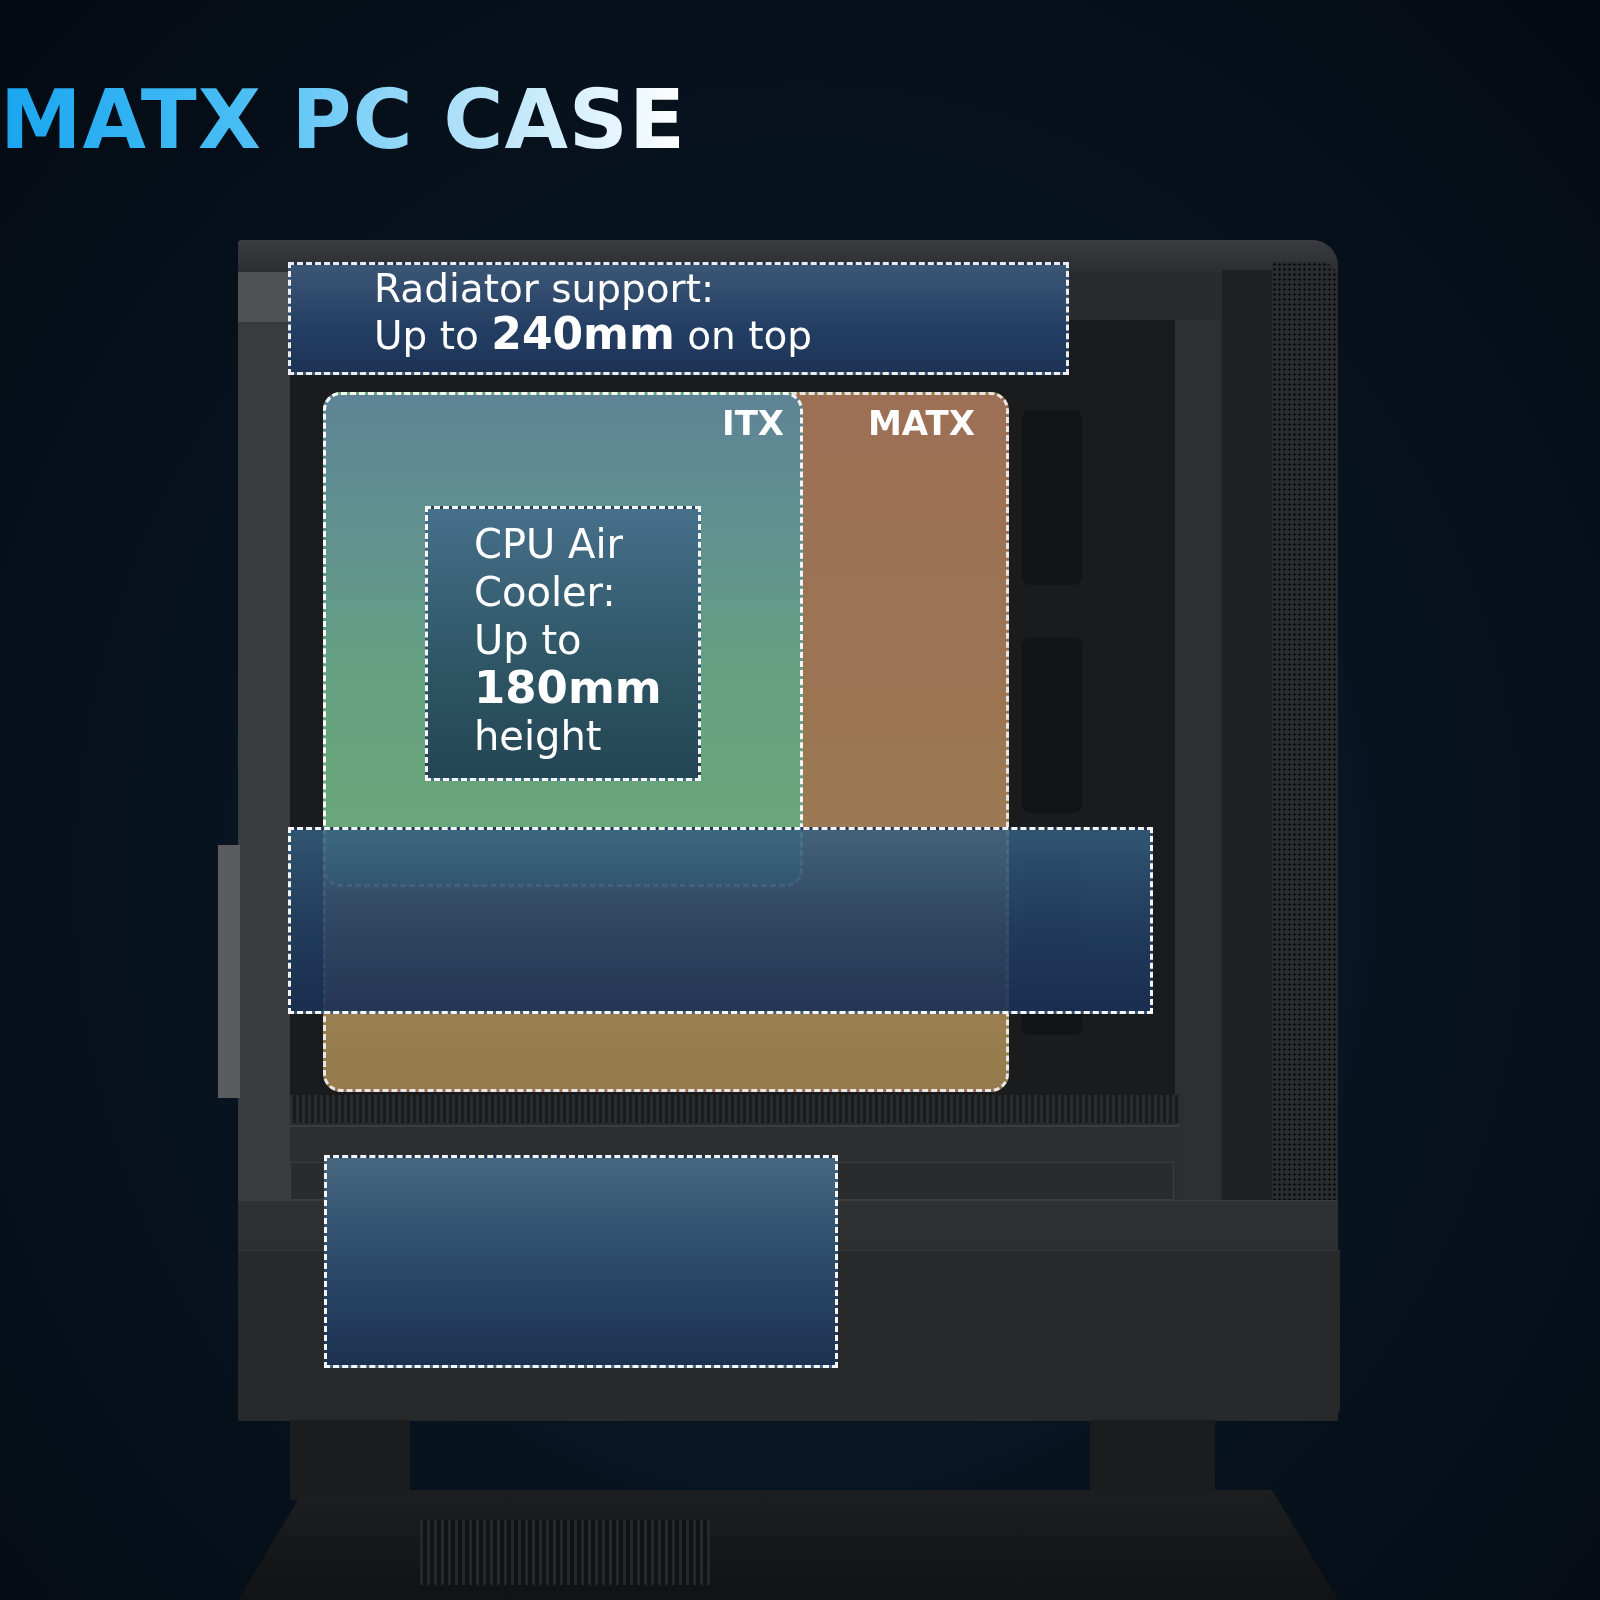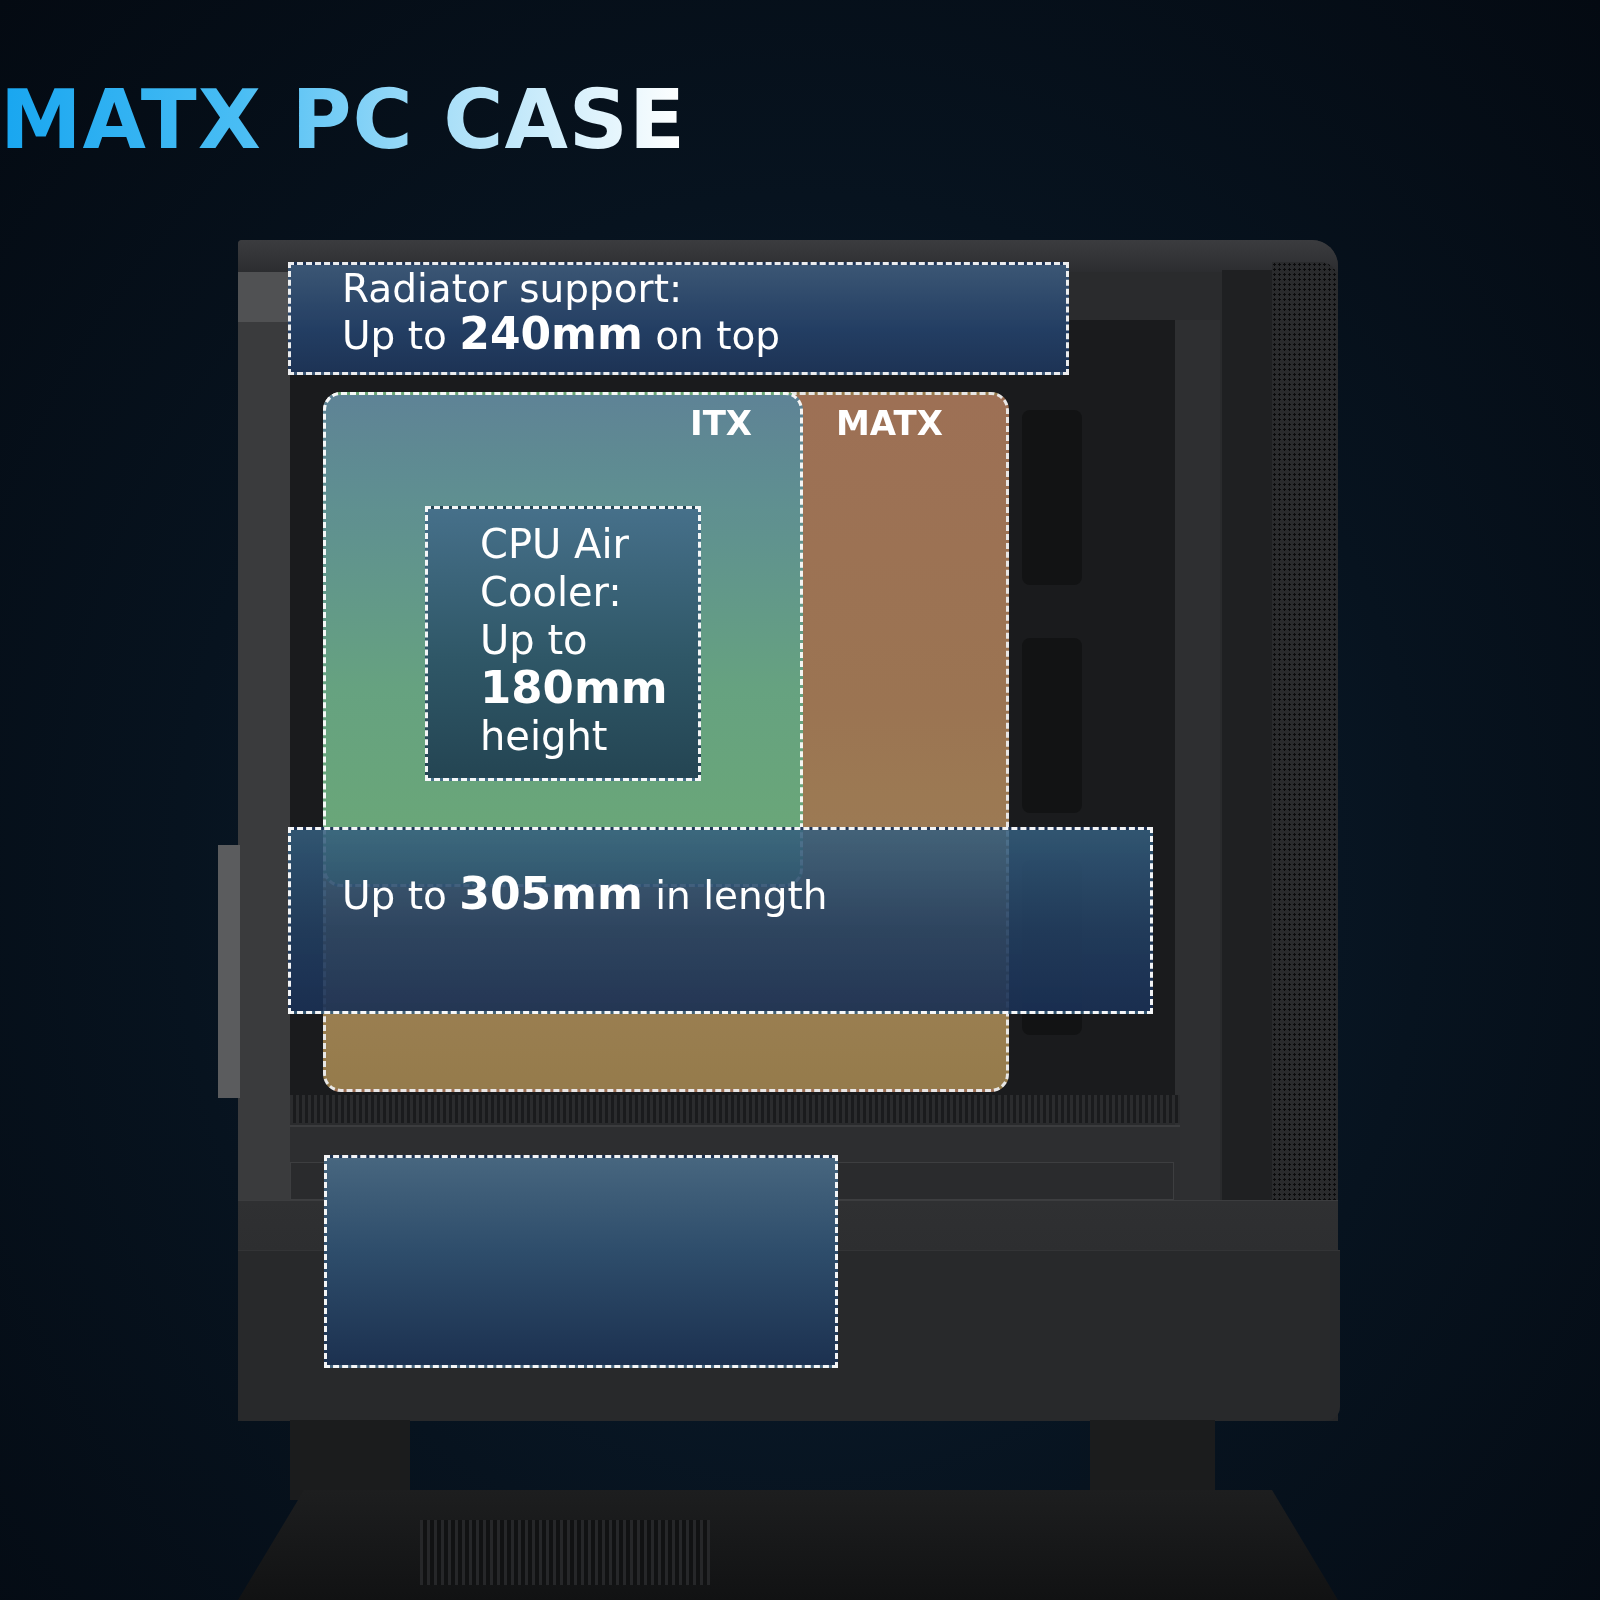--- a/index.html
+++ b/index.html
@@ -56,26 +56,26 @@
     background:linear-gradient(180deg,#a9785a 0%, #a77c57 45%, #a98a5a 80%, #a08450 100%); opacity:0.92; }
   .box-itx { left:323px; top:392px; width:480px; height:495px; border-radius:18px 18px 18px 18px;
     background:linear-gradient(180deg,#5c8499 0%, #5f9590 30%, #65a482 60%, #6aaa78 100%); opacity:0.97; }
   .box-cpu { left:425px; top:506px; width:276px; height:275px;
     background:linear-gradient(180deg,#46708a 0%, #2f5767 55%, #244553 100%); }
   .box-gpu { left:288px; top:827px; width:865px; height:187px;
     background:linear-gradient(180deg,rgba(52,94,126,0.86) 0%, rgba(34,62,96,0.9) 55%, rgba(26,48,84,0.92) 100%); }
   .box-psu { left:324px; top:1155px; width:514px; height:213px;
     background:linear-gradient(180deg,#47667f 0%, #2e4d6b 45%, #1c3150 100%); }
 
-  .txt { position:absolute; white-space:nowrap; line-height:1.08; }
+  .txt { position:absolute; white-space:nowrap; line-height:1.08;margin-left:32px; }
   .reg { font-weight:normal; }
   .bold { font-weight:bold; }
   .t-rad { left:342px; top:268px; font-size:39px; }
   .t-board { top:405px; font-size:34px; font-weight:bold; }
-  .t-cpu { left:480px; top:520px; font-size:40px; line-height:48px; }
+  .t-cpu { left:442px; top:520px; font-size:40px; line-height:48px; }
   .t-cpu .bold { font-size:45px; }
   .t-gpu { left:342px; top:870px; font-size:39px; }
   .t-psu { left:378px; top:1215px; font-size:37px; }
   .t-psu .bold { font-size:45px; }
 </style>
 </head>
 <body>
 
 <div class="title"><span>MATX PC CASE</span></div>
 
@@ -122,22 +122,17 @@
 <div class="txt t-cpu">
   <div class="reg">CPU Air</div>
   <div class="reg">Cooler:</div>
   <div class="reg">Up to</div>
   <div class="bold">180mm</div>
   <div class="reg">height</div>
 </div>
 
 <div class="abs dash box-gpu"></div>
 <div class="txt t-gpu">
-  <div>
-    <span class="reg">Up to</span>
-    <span class="bold" style="font-size:44px;">305mm</span>
-    <span class="reg">in length</span>
-  </div>
 </div>
 
 <div class="abs dash box-psu"></div>
 <div class="txt t-psu">
 </div>
 
 </body></html>

